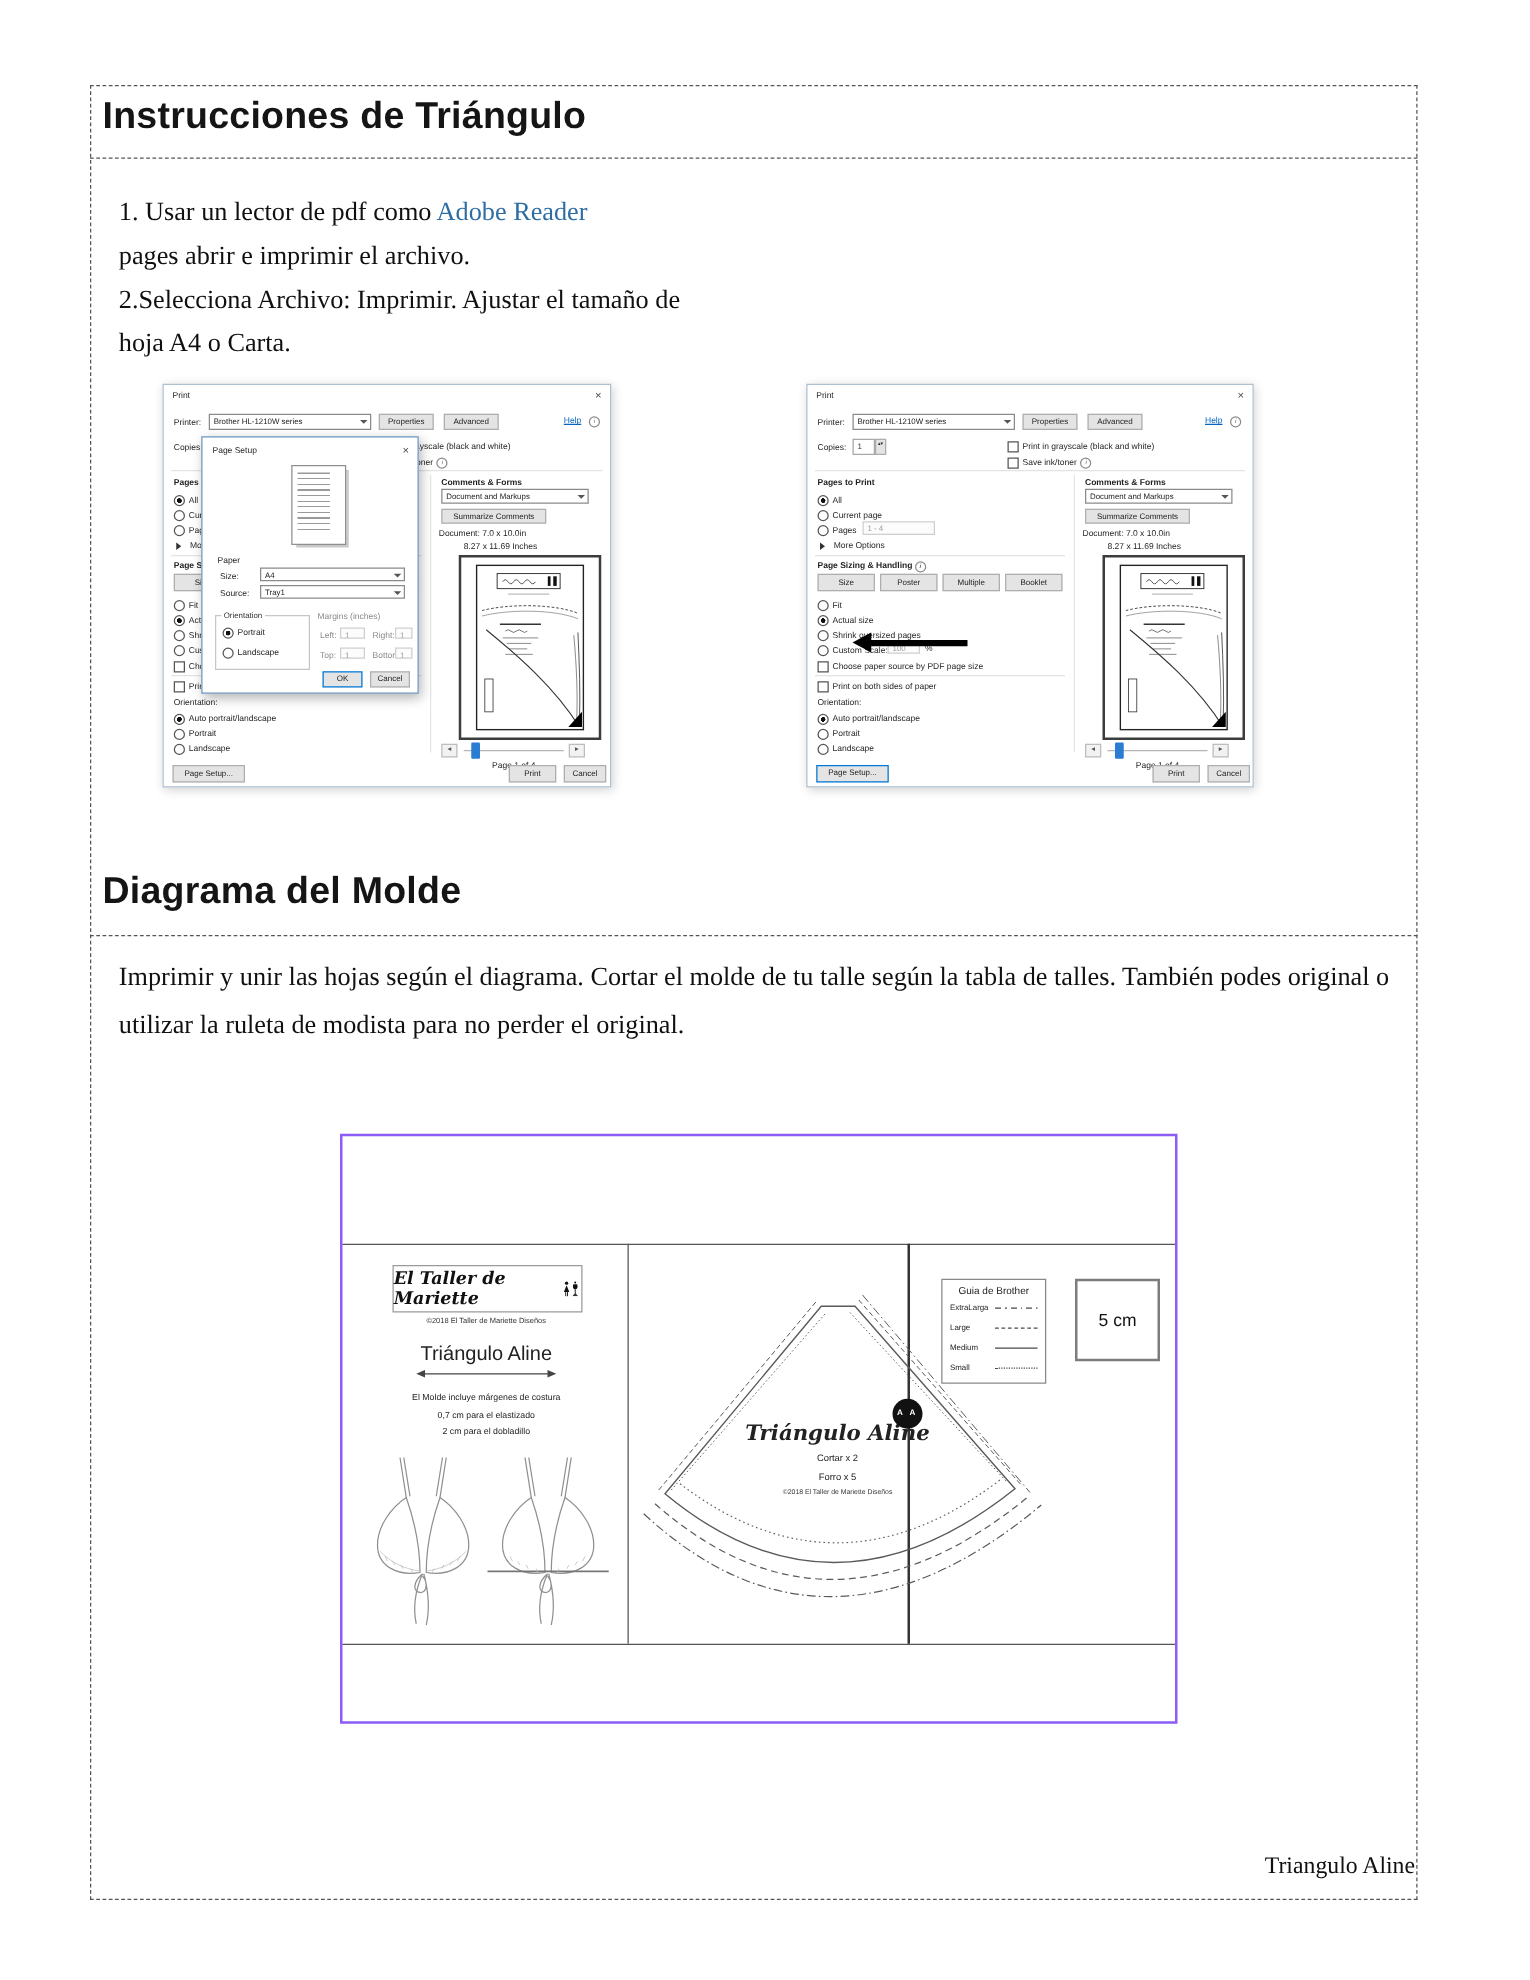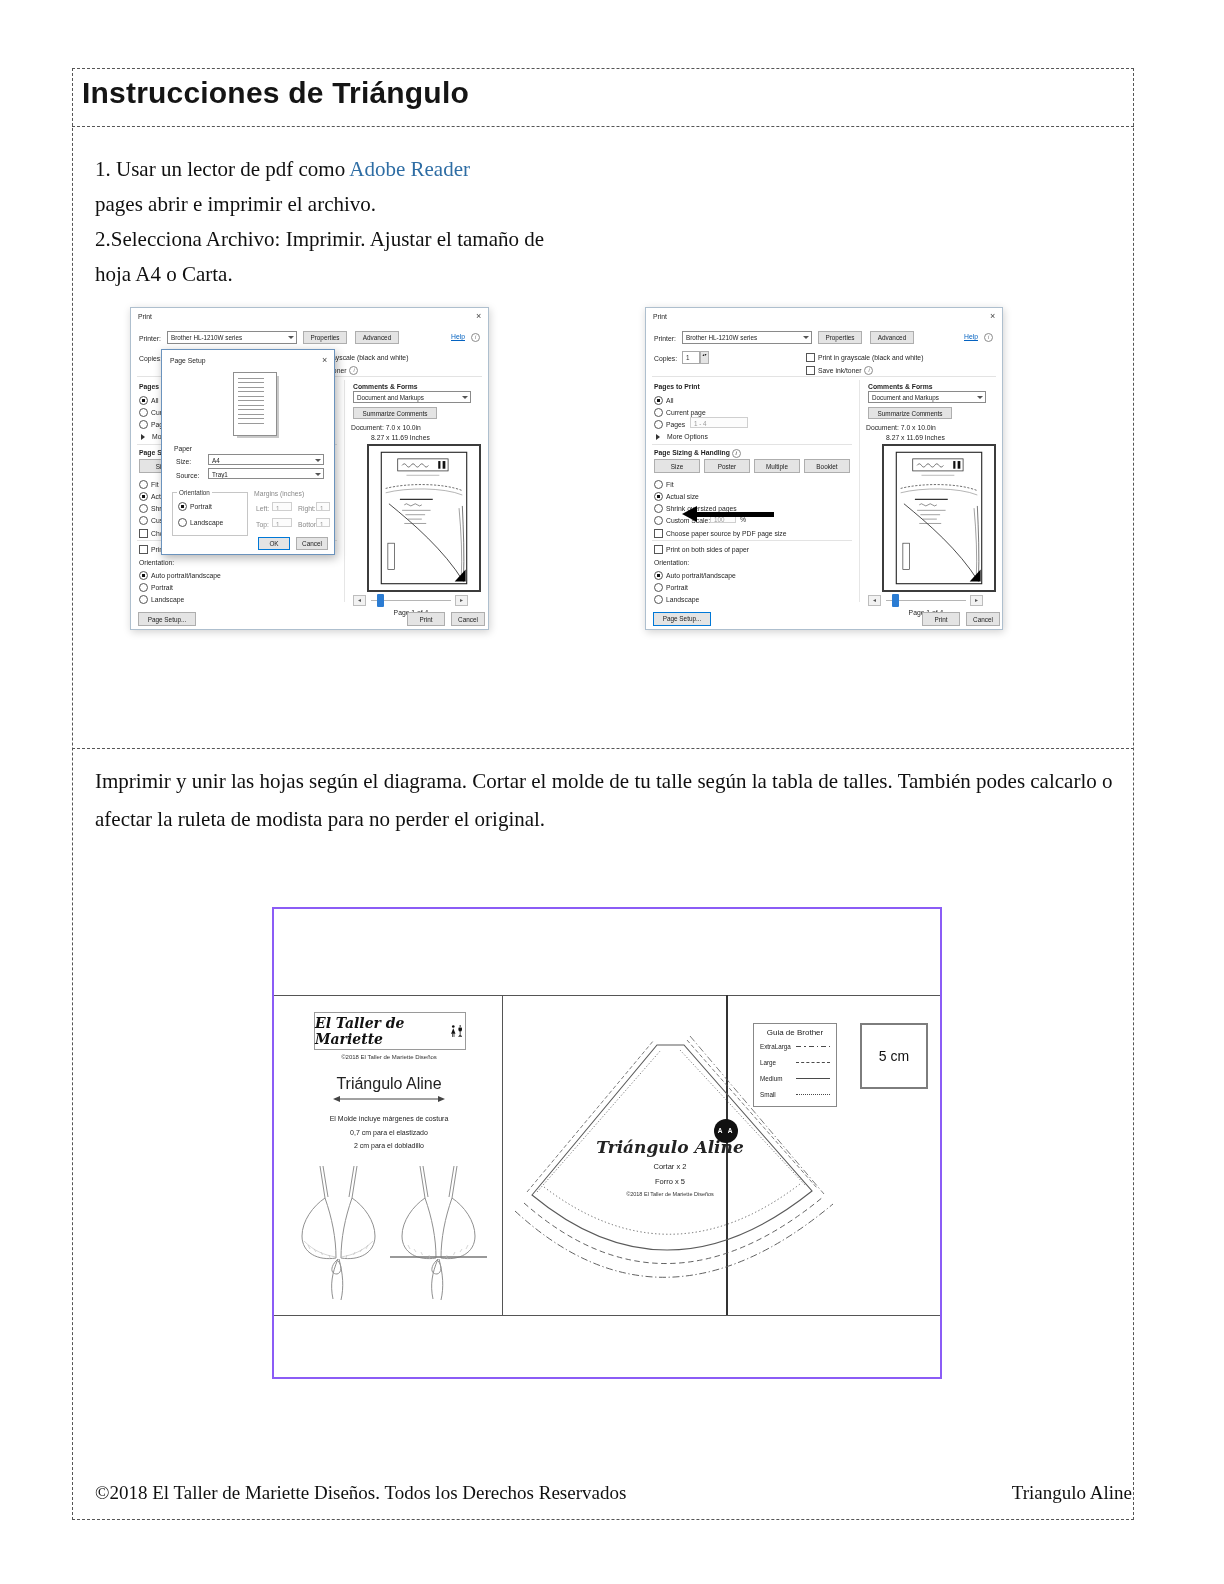--- a/index.html
+++ b/index.html
@@ -366,22 +366,23 @@
     <div class="scrollbtn" style="left:324px;top:287px">▸</div>
     <div class="lbl" style="left:240px;top:301px;width:80px;text-align:center">Page 1 of 4</div>
     <div class="btn focus" style="left:7px;top:304px;width:58px;height:14px;line-height:12px">Page Setup...</div>
     <div class="btn" style="left:276px;top:304px;width:38px;height:14px;line-height:13px">Print</div>
     <div class="btn" style="left:320px;top:304px;width:34px;height:14px;line-height:13px">Cancel</div>
 
     <div class="arrowhead" style="left:36px;top:198px"></div>
     <div class="arrowshaft" style="left:50px;top:203.5px;width:78px"></div>
   </div>
 
+  <div class="h1" style="left:82px;top:696px">Diagrama del Molde</div>
   <div class="dashline" style="top:748px"></div>
-  <div class="serif" style="left:95px;top:762px;width:1020px;line-height:38px">Imprimir y unir las hojas según el diagrama. Cortar el molde de tu talle según la tabla de talles. También podes calcarlo o afectar la ruleta de modista para no perder el original.</div>
+  <div class="serif" style="left:95px;top:762px;width:1020px;line-height:38px">Imprimir y unir las hojas según el diagrama. Cortar el molde de tu talle según la tabla de talles. También podes original o utilizar la ruleta de modista para no perder el original.</div>
 
   <div class="dgbox" style="left:272px;top:907px;width:666px;height:468px">
     <div class="dgline" style="left:0;top:86px;width:666px;height:1px"></div>
     <div class="dgline" style="left:0;top:406px;width:666px;height:1px"></div>
     <div class="dgline" style="left:228px;top:86px;width:1px;height:320px"></div>
     <div class="dgline" style="left:452px;top:86px;width:1.5px;height:320px;background:#333"></div>
 
     <div style="position:absolute;left:40px;top:103px;width:150px;height:36px;border:1px solid #9a9a9a;display:flex;align-items:center;justify-content:center;gap:4px">
       <span class="script" style="font-size:14px;font-weight:700;color:#111">El Taller de Mariette</span>
       <svg width="18" height="17" viewBox="0 0 20 18">
@@ -449,15 +450,14 @@
       <div class="ls dashed" style="left:42px;top:38px;width:34px"></div>
       <div style="position:absolute;left:6px;top:51px;font-size:6.3px;color:#222">Medium</div>
       <div class="ls" style="left:42px;top:54px;width:34px"></div>
       <div style="position:absolute;left:6px;top:67px;font-size:6.3px;color:#222">Small</div>
       <div class="ls dotted" style="left:42px;top:70px;width:34px"></div>
     </div>
 
     <div style="position:absolute;left:586px;top:114px;width:64px;height:62px;border:2px solid #7d7d7d;display:flex;align-items:center;justify-content:center;font-size:14px;color:#111">5 cm</div>
   </div>
 
-  <div class="footer" style="left:95px;top:1482px">©2018 El Taller de Mariette Diseños. Todos los Derechos Reservados</div>
   <div class="footer" style="right:92px;top:1482px">Triangulo Aline</div>
 </div>
 
 </body></html>

